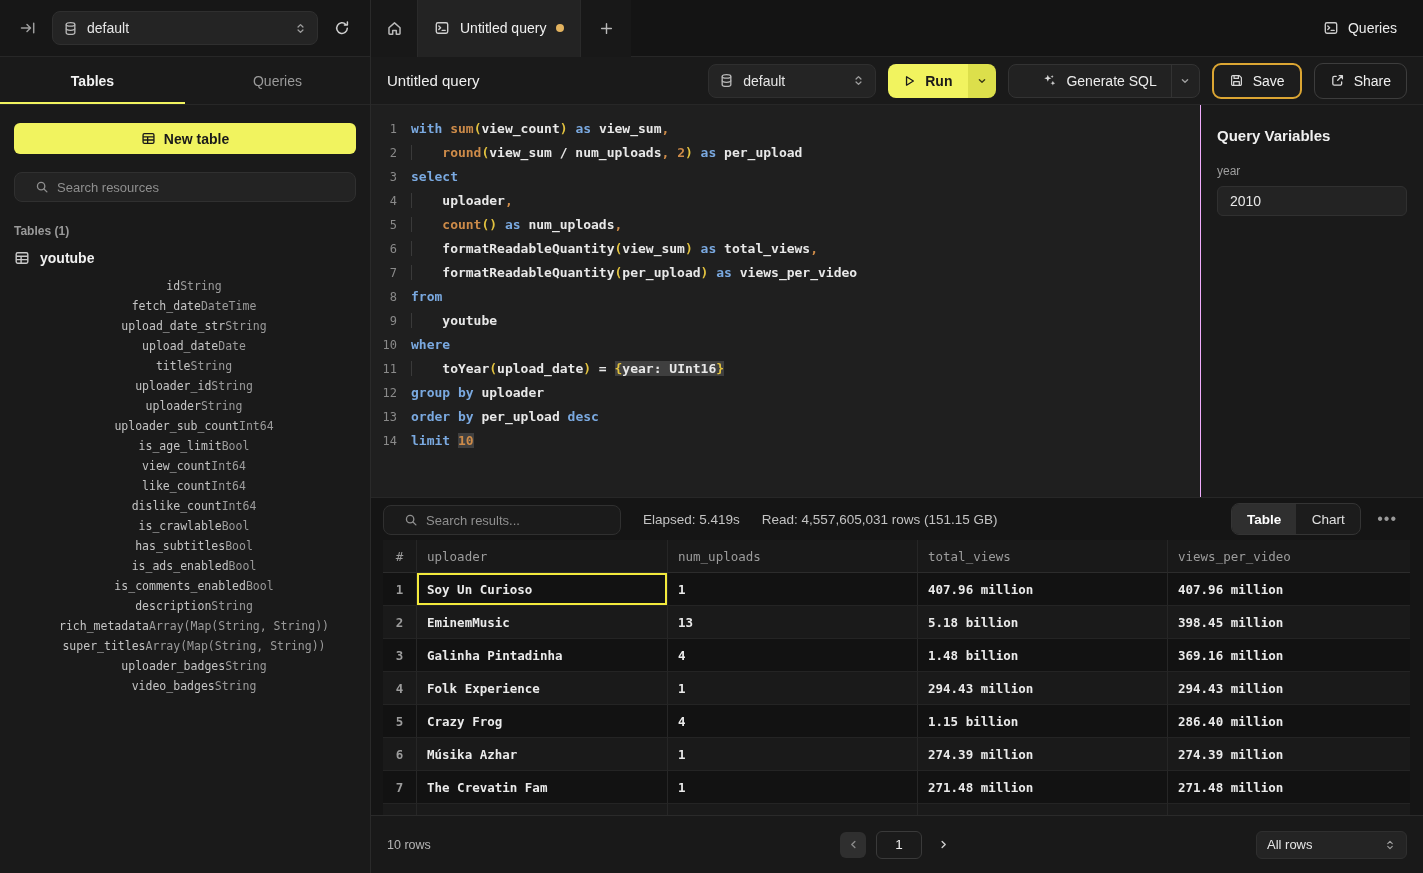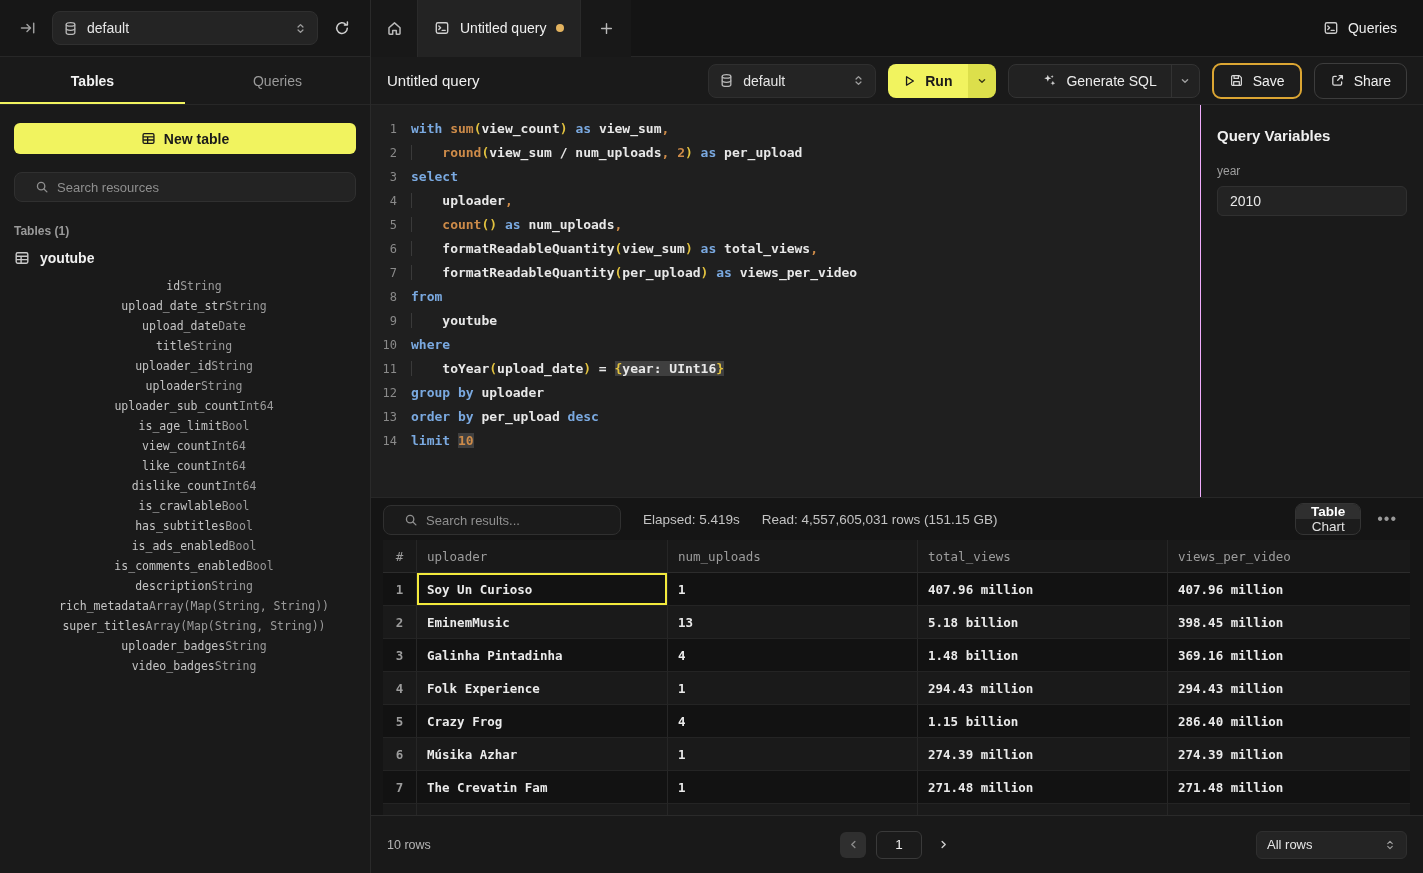--- a/index.html
+++ b/index.html
@@ -75,21 +75,21 @@
   .vars-title { font-size:15px; font-weight:600; color:#f0f0f0; }
   .var-label { margin-top:20px; font-size:12px; color:#9e9e9e; }
   .var-input { margin-top:8px; width:100%; height:30px; background:#232323; border:1px solid #303030; border-radius:6px; color:#e8e8e8; font-size:14px; padding:0 12px; outline:none; font-family:inherit; }
 
   
   .results { flex:1; display:flex; flex-direction:column; background:#151515; }
   .results-toolbar { height:42px; display:flex; align-items:center; padding:0 12px; gap:22px;justify-content:center; }
   .res-search { width:238px; height:30px; margin-top:2px; background:#1b1b1b; }
   .meta-text { font-size:13.5px; color:#c3c3c3; }
   .toolbar-right { margin-left:auto; display:flex; align-items:center; gap:16px; padding-right:14px; }
-  .segmented { display:flex; border:1px solid #343434; border-radius:8px; overflow:hidden; height:32px; background:#1c1c1c;flex-direction:column; }
+  .segmented { display:flex; border:1px solid #343434; border-radius:8px; overflow:hidden; height:32px; background:#1c1c1c; }
   .segment { width:64px; display:flex; align-items:center; justify-content:center; font-size:13.5px; color:#e0e0e0; cursor:pointer; }
   .segment.active { background:#2f2f2f; color:#ffffff; font-weight:600; }
   .ellipsis-btn { color:#9a9a9a; font-size:16px; letter-spacing:1px; cursor:pointer; background:none; border:none; }
 
   .rtable { margin-left:12px; width:1027px; font-family:"DejaVu Sans Mono", monospace; font-size:12.5px; }
   .rrow { display:flex; height:33px; }
   .rcell { display:flex; align-items:center; padding-left:10px; border-right:1px solid #262626; border-bottom:1px solid #242424; overflow:hidden; white-space:nowrap; }
   .rcell:last-child { border-right:none; }
   .c0 { width:34px; justify-content:center; padding-left:0; color:#9c9c9c; }
   .c1 { width:251px; } .c2 { width:250px; } .c3 { width:250px; } .c4 { flex:1; }
@@ -190,20 +190,24 @@
               <path d="M2.2 6.2h11.6M2.2 9.6h11.6M7.1 6.2v7"></path>
             </svg>
         </span>
         <span>youtube</span>
       </div>
 
       <ul class="col-list">
           <li class="col-item">
             <span class="col-name">id</span>
             <span class="col-type">String</span>
+          </li>
+          <li class="col-item">
+            <span class="col-name">fetch_date</span>
+            <span class="col-type">DateTime</span>
           </li>
           <li class="col-item">
             <span class="col-name">upload_date_str</span>
             <span class="col-type">String</span>
           </li>
           <li class="col-item">
             <span class="col-name">upload_date</span>
             <span class="col-type">Date</span>
           </li>
           <li class="col-item">

